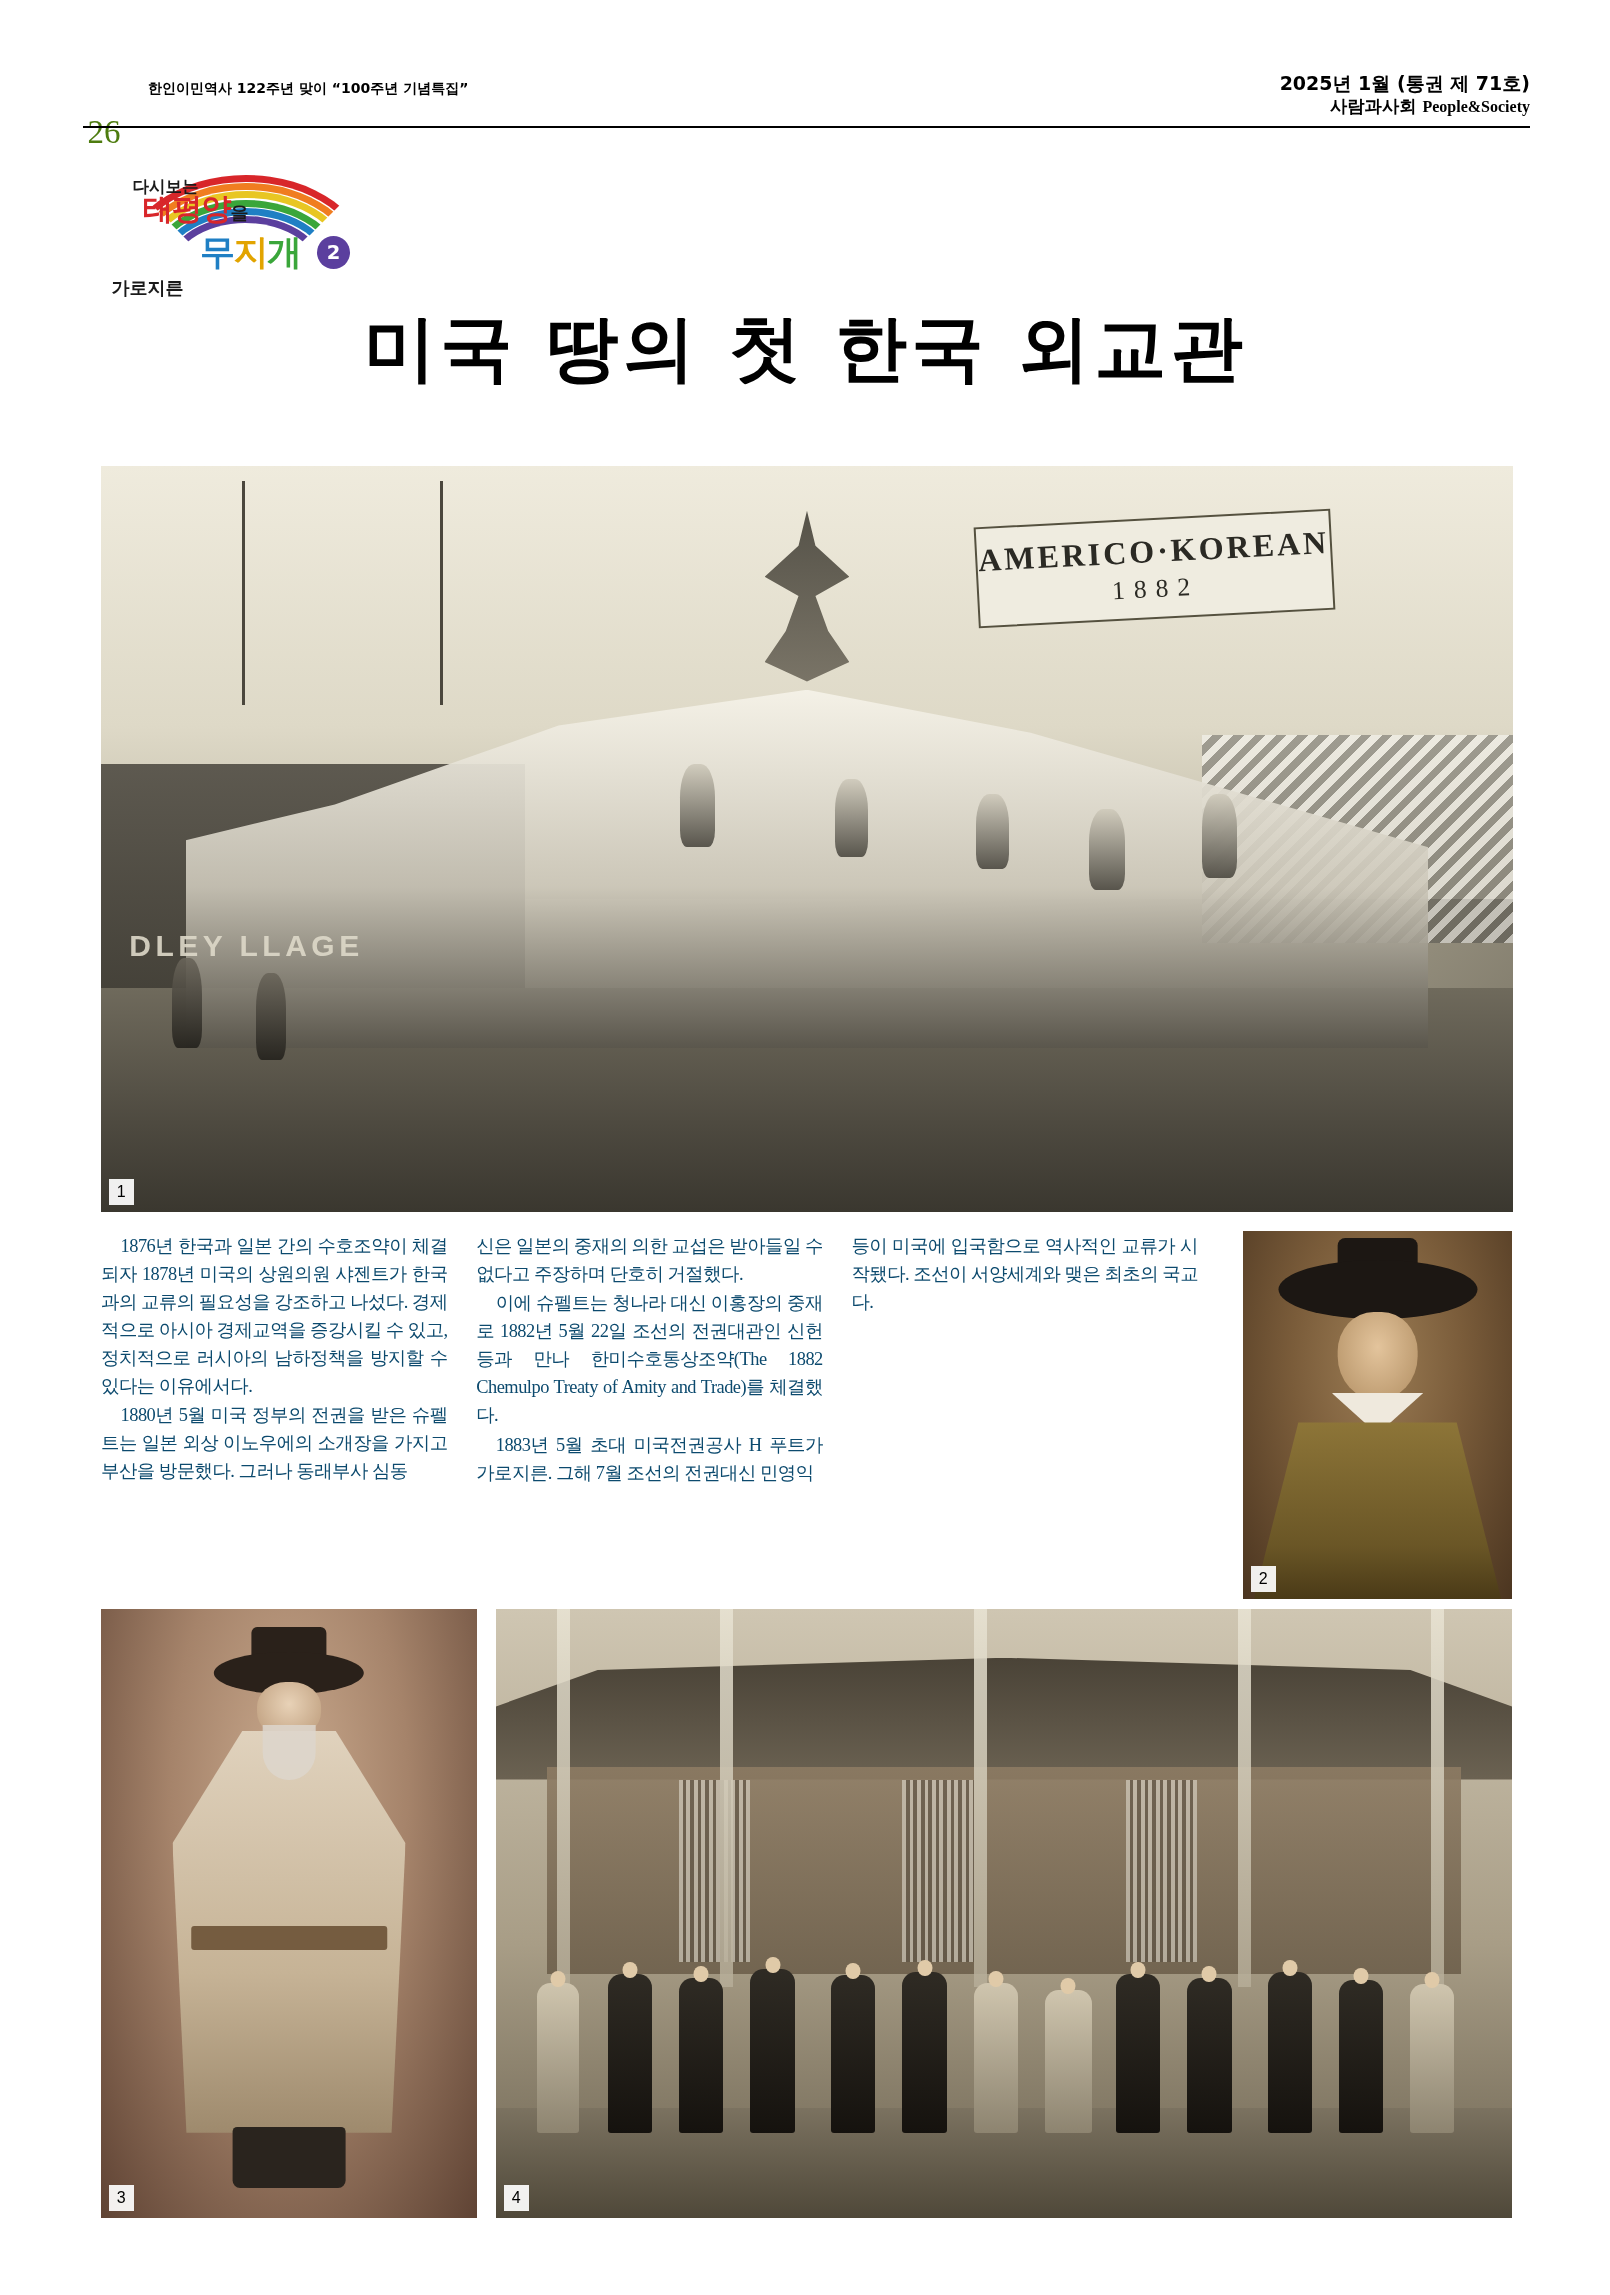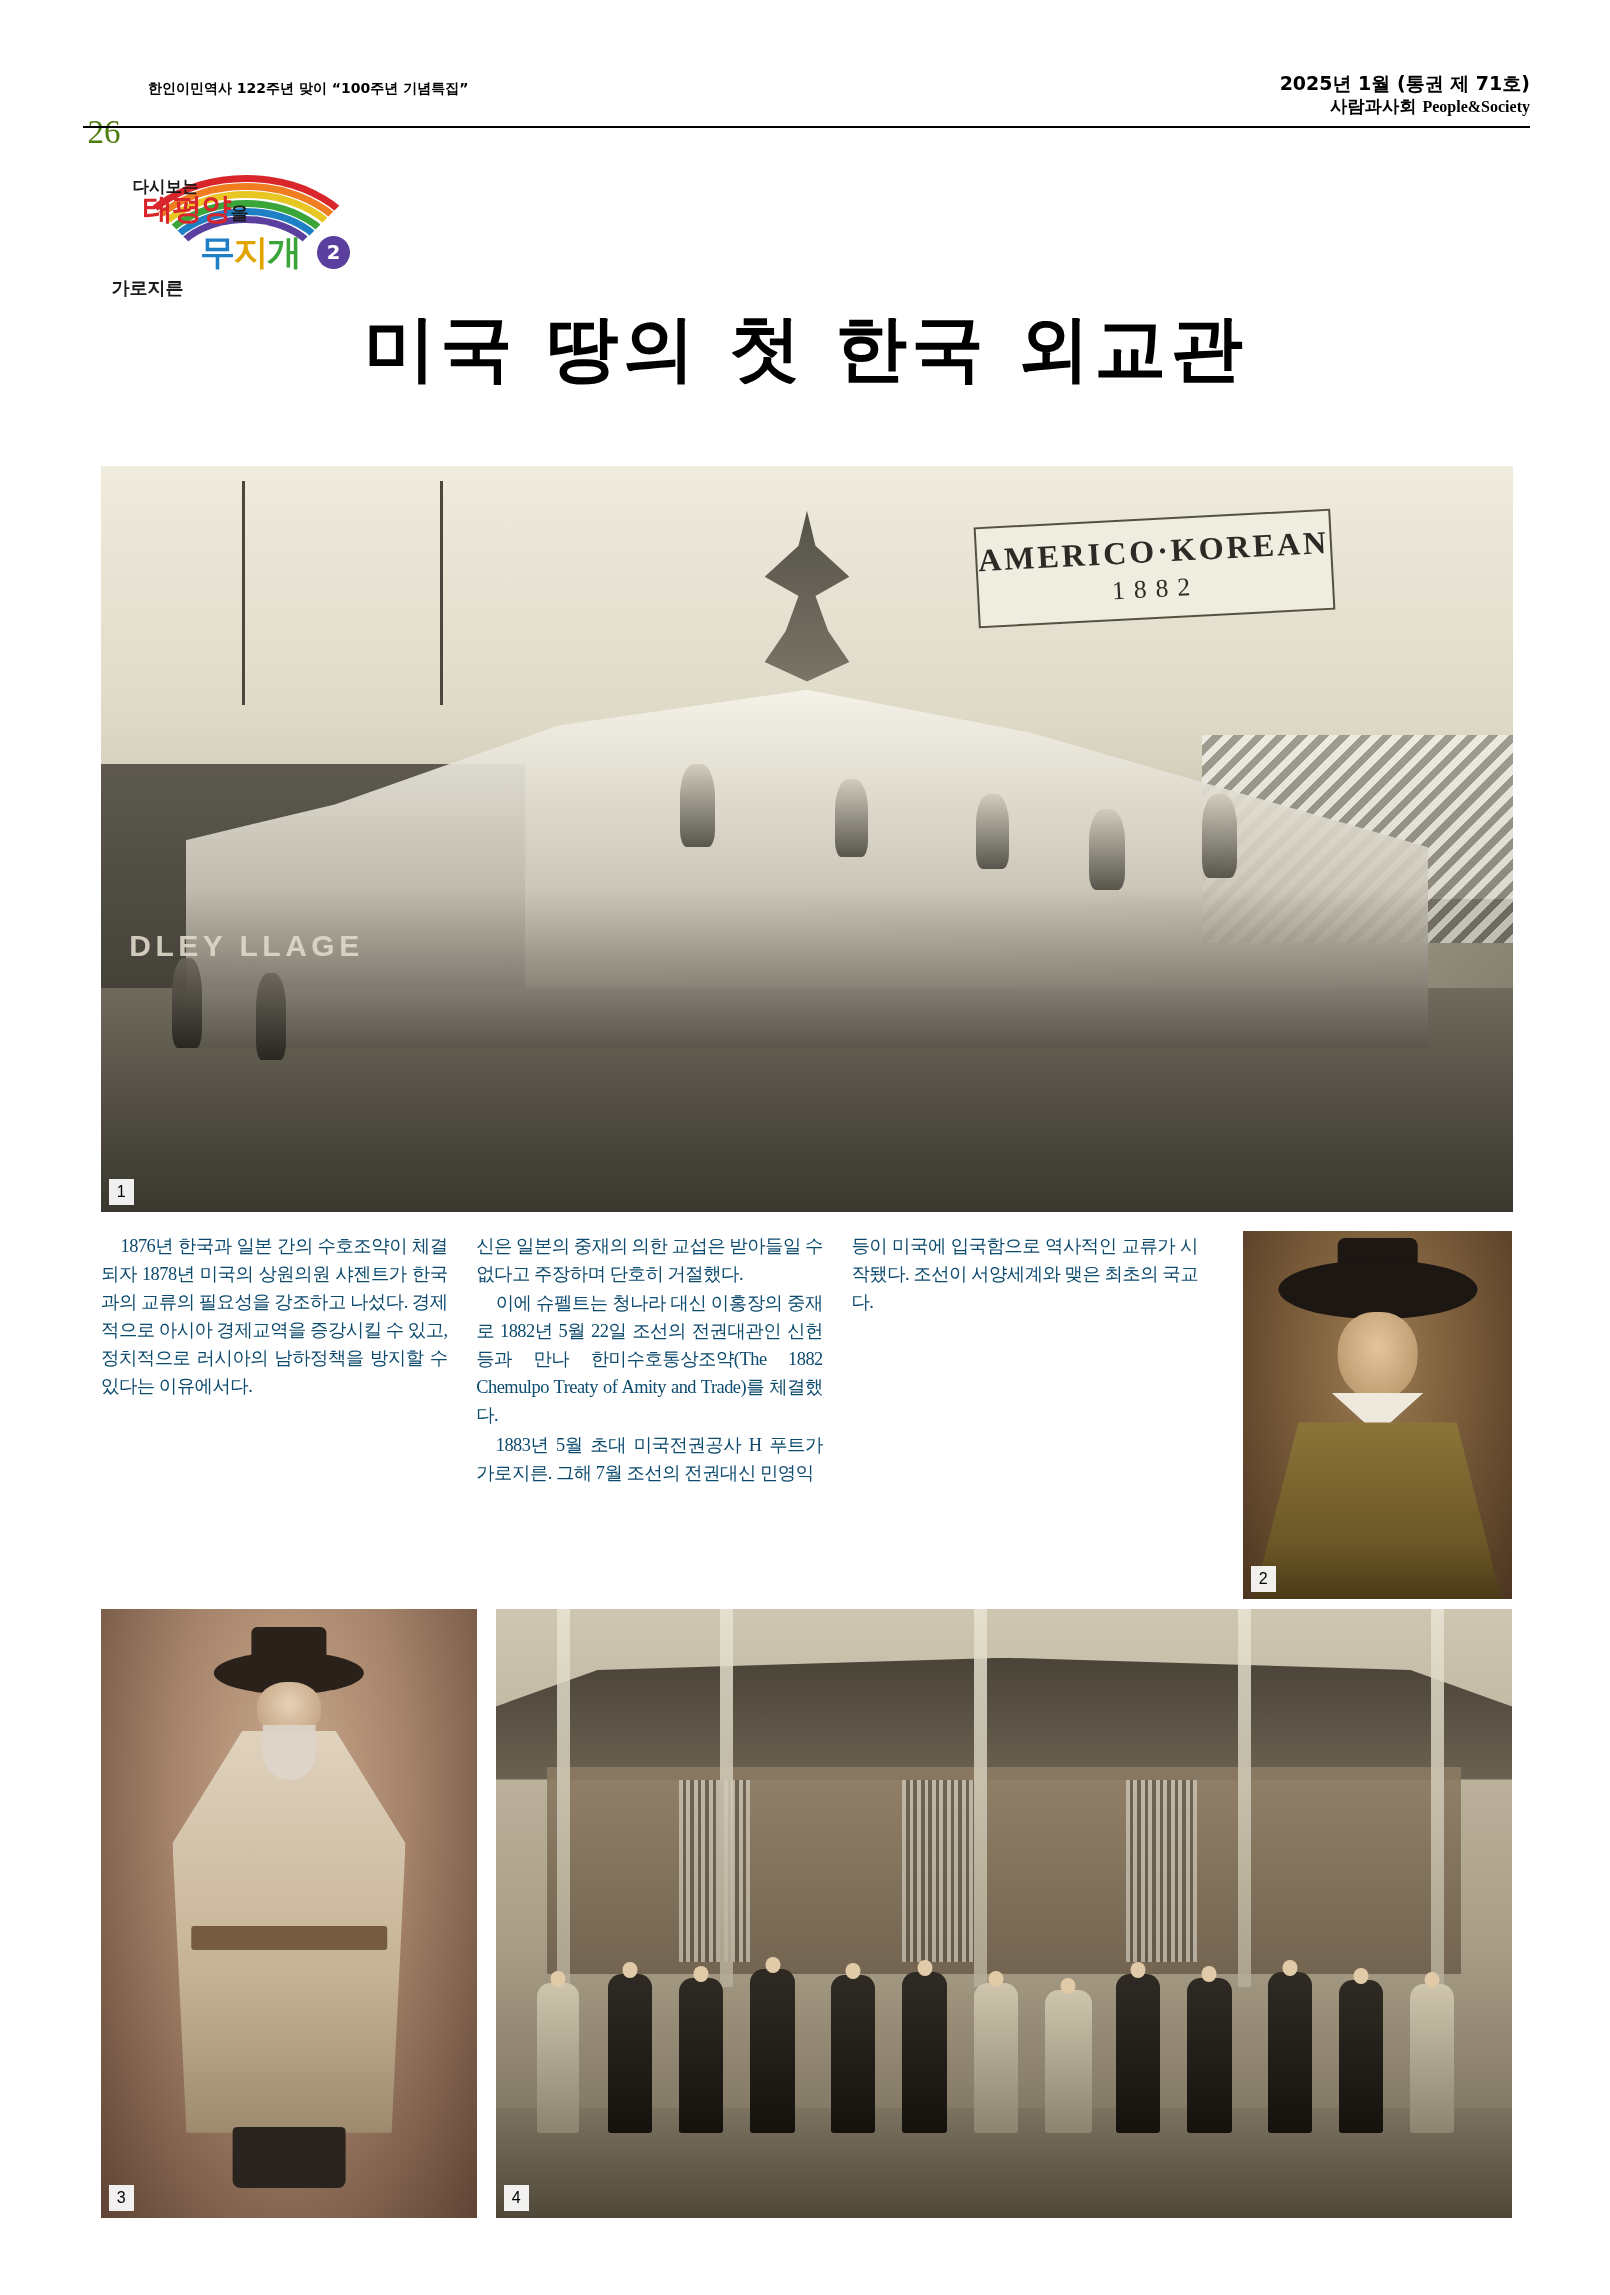--- a/index.html
+++ b/index.html
@@ -517,20 +517,21 @@
     <div class="fig" style="left:78%; top:44%; width:35px; height:84px;"></div>
     <div class="fig" style="left:5%;  top:66%; width:30px; height:90px; background:linear-gradient(180deg,#6a655a,#23211c);"></div>
     <div class="fig" style="left:11%; top:68%; width:30px; height:87px; background:linear-gradient(180deg,#6a655a,#23211c);"></div>
 
     <div class="num">1</div>
   </div>
 
   <div class="article">
     <div class="col">
       <p>1876년 한국과 일본 간의 수호조약이 체결되자 1878년 미국의 상원의원 샤젠트가 한국과의 교류의 필요성을 강조하고 나섰다. 경제적으로 아시아 경제교역을 증강시킬 수 있고, 정치적으로 러시아의 남하정책을 방지할 수 있다는 이유에서다.</p>
+      <p>1880년 5월 미국 정부의 전권을 받은 슈펠트는 일본 외상 이노우에의 소개장을 가지고 부산을 방문했다. 그러나 동래부사 심동</p>
     </div>
     <div class="col">
       <p class="noindent">신은 일본의 중재의 의한 교섭은 받아들일 수 없다고 주장하며 단호히 거절했다.</p>
       <p>이에 슈펠트는 청나라 대신 이홍장의 중재로 1882년 5월 22일 조선의 전권대관인 신헌 등과 만나 한미수호통상조약(The 1882 Chemulpo Treaty of Amity and Trade)를 체결했다.</p>
       <p>1883년 5월 초대 미국전권공사 H 푸트가 가로지른. 그해 7월 조선의 전권대신 민영익</p>
     </div>
     <div class="col">
       <p class="noindent">등이 미국에 입국함으로 역사적인 교류가 시작됐다. 조선이 서양세계와 맺은 최초의 국교다.</p>
     </div>
   </div>

